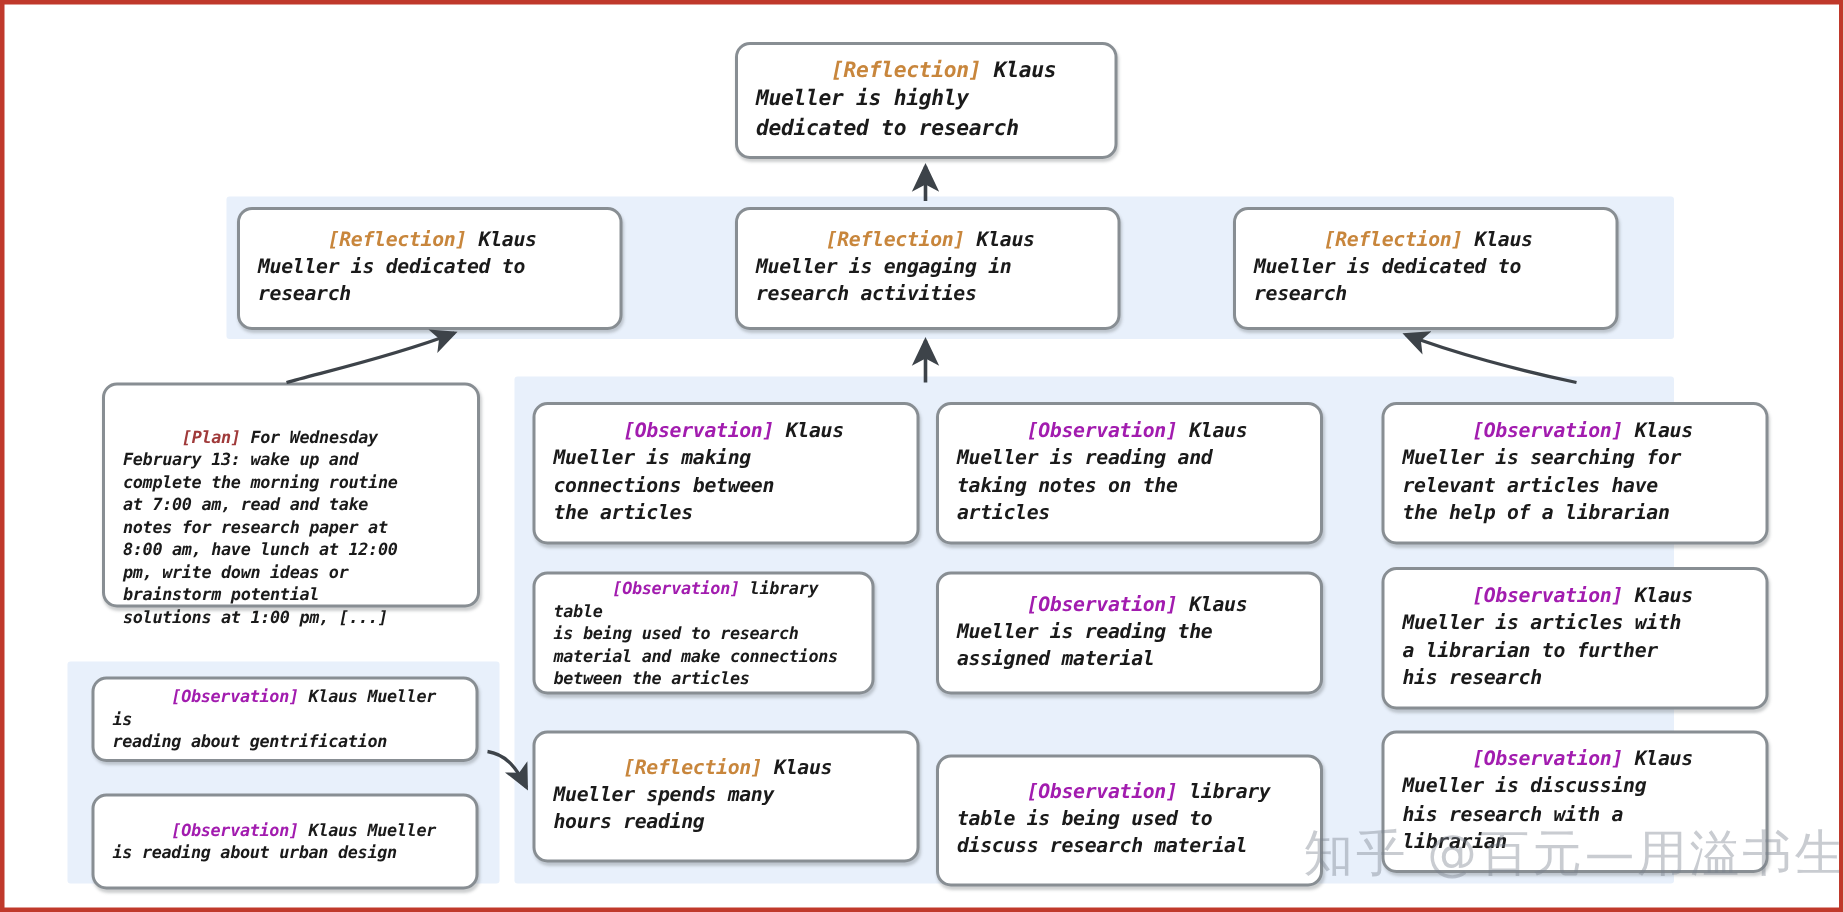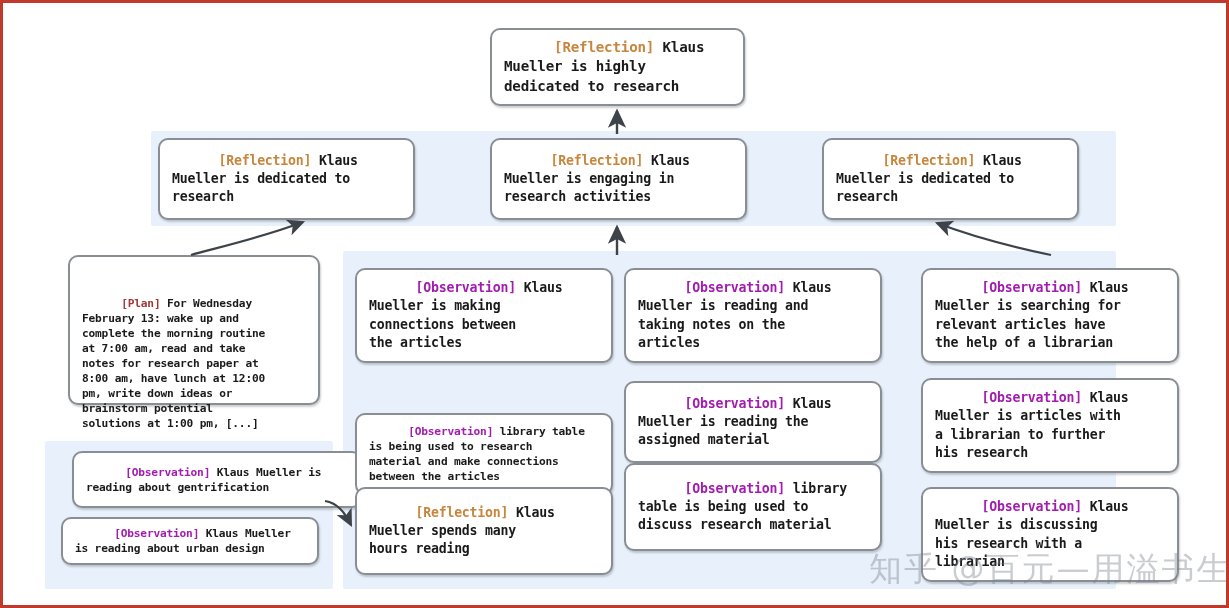--- a/index.html
+++ b/index.html
@@ -34,20 +34,21 @@
     padding: 6px 12px;
   }
   .node .txt {
     font-family: "DejaVu Sans Mono", "Liberation Mono", monospace;
     font-weight: bold;
     color: #1a1a1a;
     line-height: 1.38;
     letter-spacing: -0.2px;
     white-space: pre-wrap;
     word-break: normal;
+    font-style: italic;
   }
   .f14 .txt { font-size: 14.2px; }
   .f13 .txt { font-size: 13.2px; }
   .f11 .txt { font-size: 11.2px; line-height: 1.34; }
   .tag-reflection { color: #c8863c; font-weight: bold; }
   .tag-observation { color: #a21caf; font-weight: bold; }
   .tag-plan { color: #a03a3a; font-weight: bold; }
   svg.arrows {
     position: absolute;
     left: 0; top: 0;
@@ -99,58 +100,58 @@
   </div>
 
   <div class="node f13" style="left:819px; top:135px; width:257px; height:82px;">
     <div class="txt">
       <span class="tag-reflection">[Reflection]</span><span> Klaus
 Mueller is dedicated to
 research</span>
     </div>
   </div>
 
-  <div class="node f11" style="left:65px; top:252px; width:252px; height:150px; align-items:flex-start; padding-top:24px;">
+  <div class="node f11" style="left:65px; top:252px; width:252px; height:150px; align-items:flex-start; padding-top:12px;">
     <div class="txt">
       <span class="tag-plan">[Plan]</span><span> For Wednesday
 February 13: wake up and
 complete the morning routine
 at 7:00 am, read and take
 notes for research paper at
 8:00 am, have lunch at 12:00
 pm, write down ideas or
 brainstorm potential
 solutions at 1:00 pm, [...]</span>
     </div>
   </div>
 
-  <div class="node f11" style="left:58px; top:448px; width:290px; height:57px;margin-left:11px;">
+  <div class="node f11" style="left:58px; top:448px; width:258px; height:57px;">
     <div class="txt">
       <span class="tag-observation">[Observation]</span><span> Klaus Mueller is
 reading about gentrification</span>
     </div>
   </div>
 
-  <div class="node f11" style="left:58px; top:514px; width:258px; height:48px;">
+  <div class="node f11" style="left:58px; top:526px; width:258px; height:64px;">
     <div class="txt">
       <span class="tag-observation">[Observation]</span><span> Klaus Mueller
 is reading about urban design</span>
     </div>
   </div>
 
   <div class="node f13" style="left:352px; top:265px; width:258px; height:95px;">
     <div class="txt">
       <span class="tag-observation">[Observation]</span><span> Klaus
 Mueller is making
 connections between
 the articles</span>
     </div>
   </div>
 
-  <div class="node f11" style="left:352px; top:378px; width:258px; height:82px;margin-top:32px;">
+  <div class="node f11" style="left:352px; top:378px; width:228px; height:82px;">
     <div class="txt">
       <span class="tag-observation">[Observation]</span><span> library table
 is being used to research
 material and make connections
 between the articles</span>
     </div>
   </div>
 
   <div class="node f13" style="left:352px; top:484px; width:258px; height:88px;">
     <div class="txt">
@@ -170,21 +171,21 @@
   </div>
 
   <div class="node f13" style="left:621px; top:378px; width:258px; height:82px;">
     <div class="txt">
       <span class="tag-observation">[Observation]</span><span> Klaus
 Mueller is reading the
 assigned material</span>
     </div>
   </div>
 
-  <div class="node f13" style="left:621px; top:460px; width:258px; height:88px;">
+  <div class="node f13" style="left:621px; top:500px; width:258px; height:88px;">
     <div class="txt">
       <span class="tag-observation">[Observation]</span><span> library
 table is being used to
 discuss research material</span>
     </div>
   </div>
 
   <div class="node f13" style="left:918px; top:265px; width:258px; height:95px;">
     <div class="txt">
       <span class="tag-observation">[Observation]</span><span> Klaus

